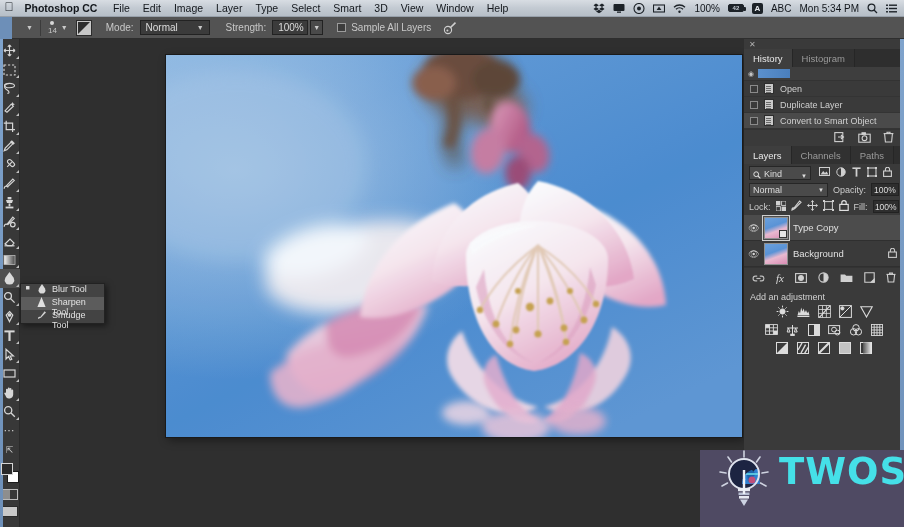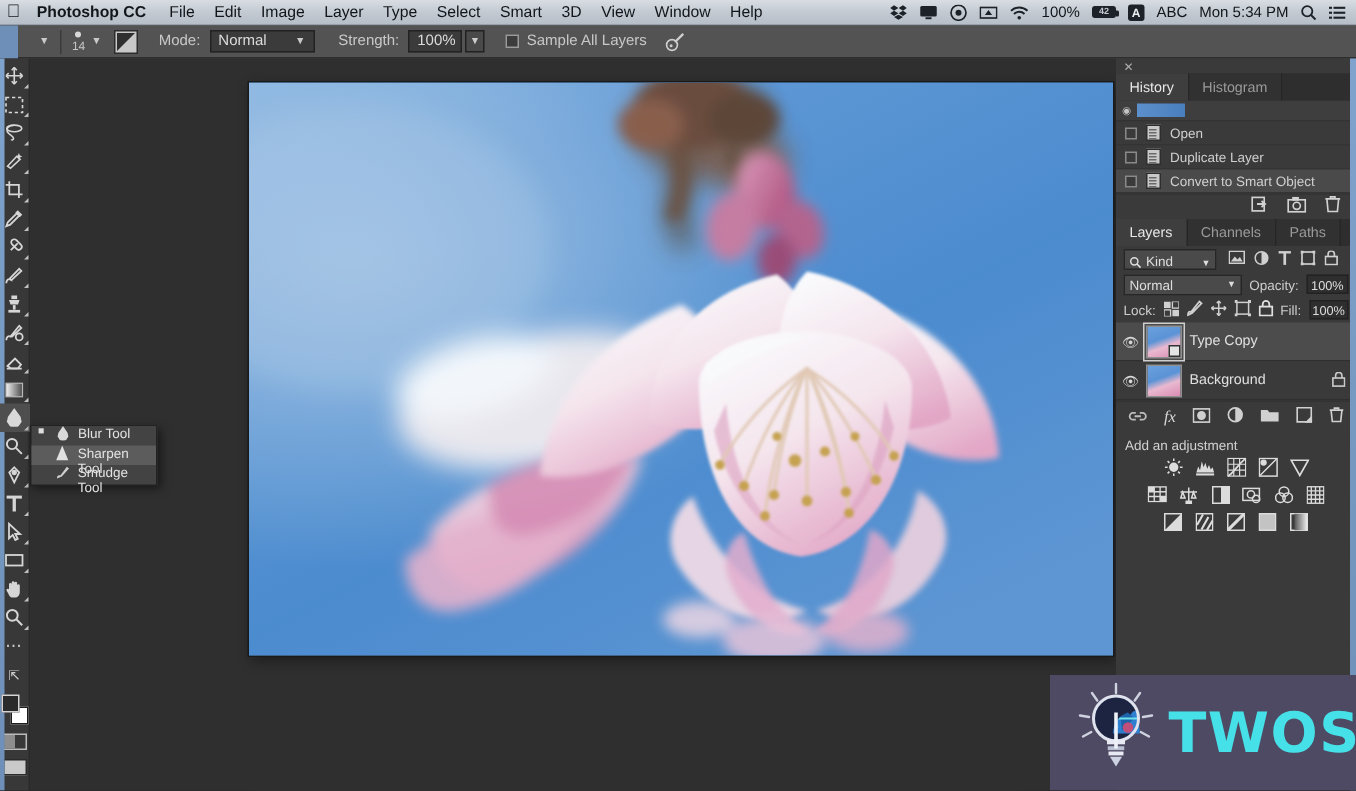--- a/index.html
+++ b/index.html
@@ -150,21 +150,21 @@
     border:1px solid #333;}
   .lockico{margin-left:auto;margin-right:7px;font-size:9px;color:#c8c8c8;}
 
   .adj-title{font-size:9px;color:#d2d2d2;padding:4px 0 3px 6px;}
   .adj-grid{display:flex;flex-direction:column;gap:5px;padding:0 6px 6px;align-items:center;}
   .adj-line{display:flex;gap:7px;justify-content:center;}
   .adj-ic{width:14px;height:13px;display:flex;align-items:center;justify-content:center;}
 
   
   .watermark{position:absolute;right:0;bottom:0;width:204px;height:77px;
-    background:#4f4a63;display:flex;align-items:center;gap:7px;padding-left:16px;z-index:60;}
+    background:#4f4a63;display:flex;gap:7px;padding-left:16px;z-index:60;}
   .wm-text{font-size:37px;font-weight:bold;color:#45e0e8;letter-spacing:1px;
     font-family:"DejaVu Sans",sans-serif;}
 </style>
 </head>
 <body>
 
 <div id="app">
 
   <div class="macbar">
     <div class="apple-logo"></div>

